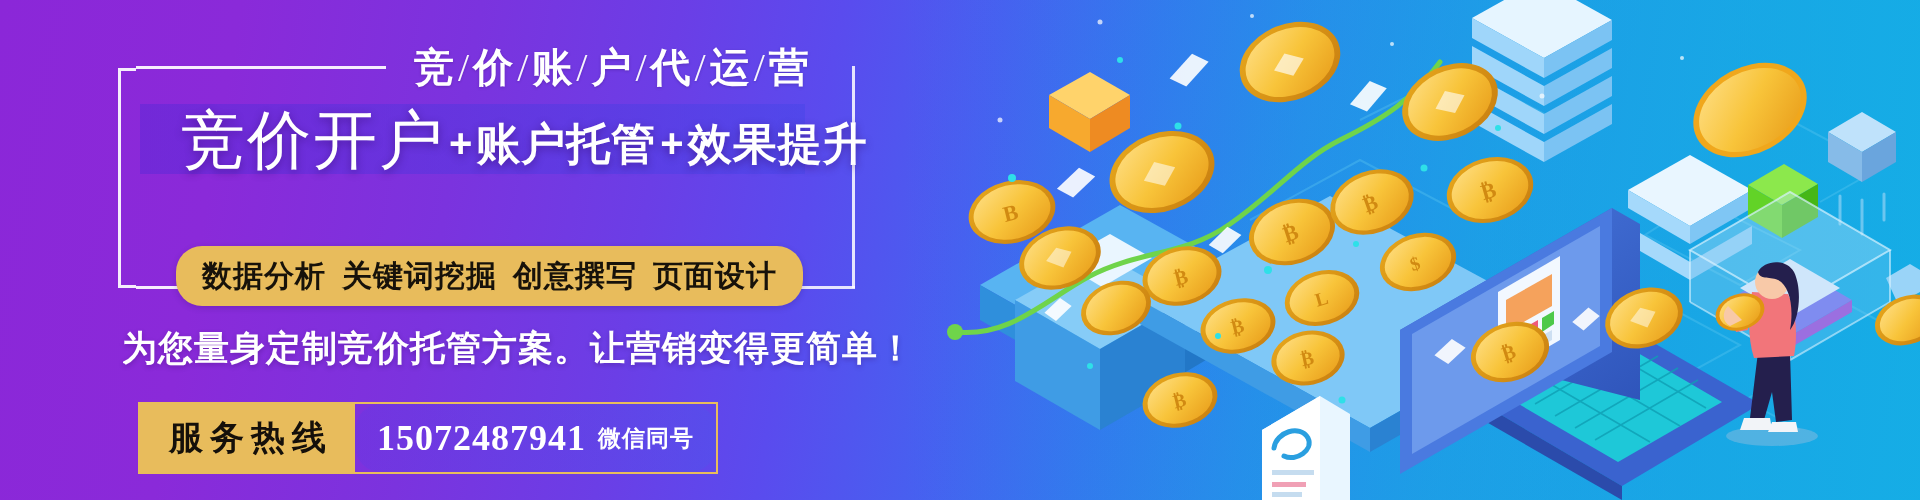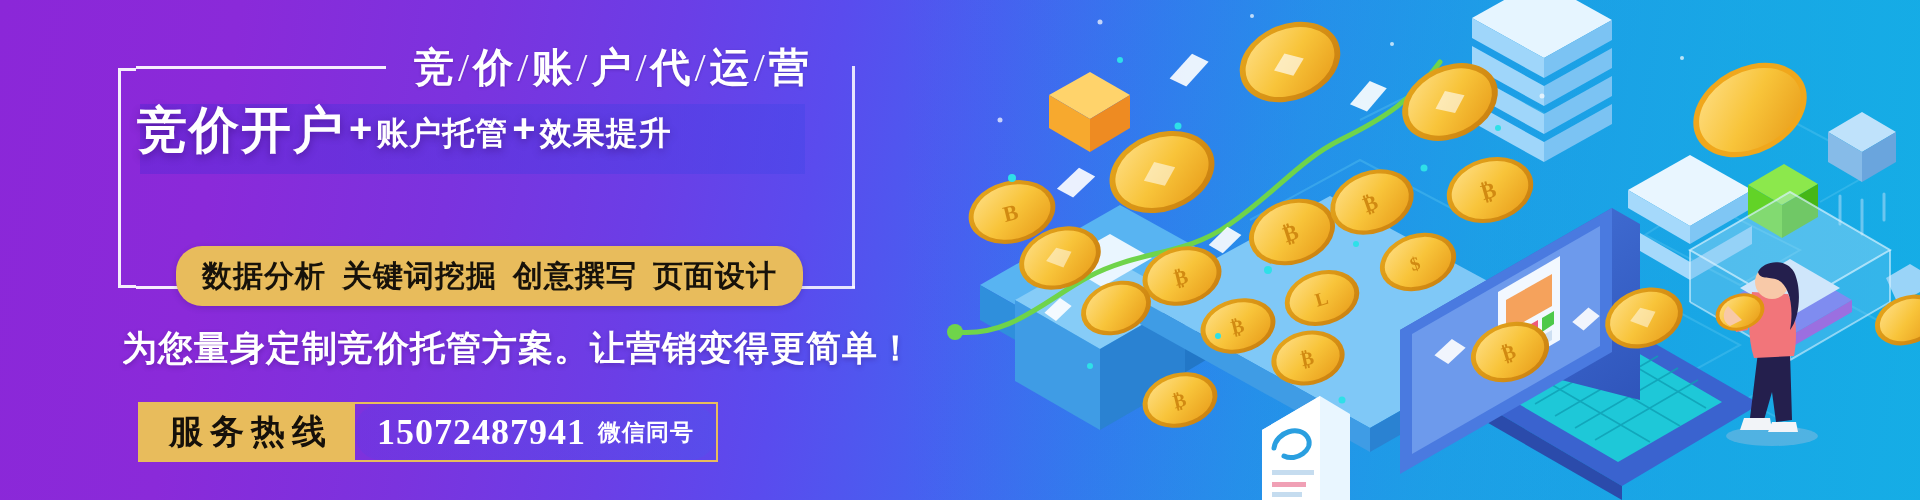--- a/index.html
+++ b/index.html
@@ -93,33 +93,34 @@
     background:linear-gradient(90deg, rgba(95,40,215,.55) 0%, rgba(72,70,232,.55) 100%);
   }
   .headline {
     position:absolute;
     left:137px; top:97px;
     white-space:nowrap;
     color:#ffffff;
     text-shadow:0 3px 8px rgba(45,0,90,.45);
   }
   .headline .big {
-    font-size:50px;
-    font-weight:700;
+    font-size:64px;
+    font-weight:400;
     letter-spacing:2px;
     vertical-align:-2px;
+    margin-left:44px;
   }
   .headline .plus {
     font-size:40px;
     font-weight:700;
     padding:0 4px;
     vertical-align:3px;
   }
   .headline .mid {
-    font-size:32px;
+    font-size:44px;
     font-weight:700;
     letter-spacing:1px;
     vertical-align:1px;
   }
 
   
   .pill {
     position:absolute;
     left:176px; top:246px;
     height:60px;
@@ -148,21 +149,21 @@
     white-space:nowrap;
     letter-spacing:1px;
     text-shadow:0 2px 5px rgba(45,0,90,.3);
     font-family:Liberation Serif, serif;
   }
 
   
   .hotline {
     position:absolute;
     left:138px; top:402px;
-    height:60px;
+    height:72px;
     display:flex;
     align-items:stretch;
     border:2px solid #e8bc5c;
   }
   .hotline-label {
     background:#e8bc5c;
     color:#15100a;
     font-size:34px;
     font-weight:700;
     letter-spacing:7px;

